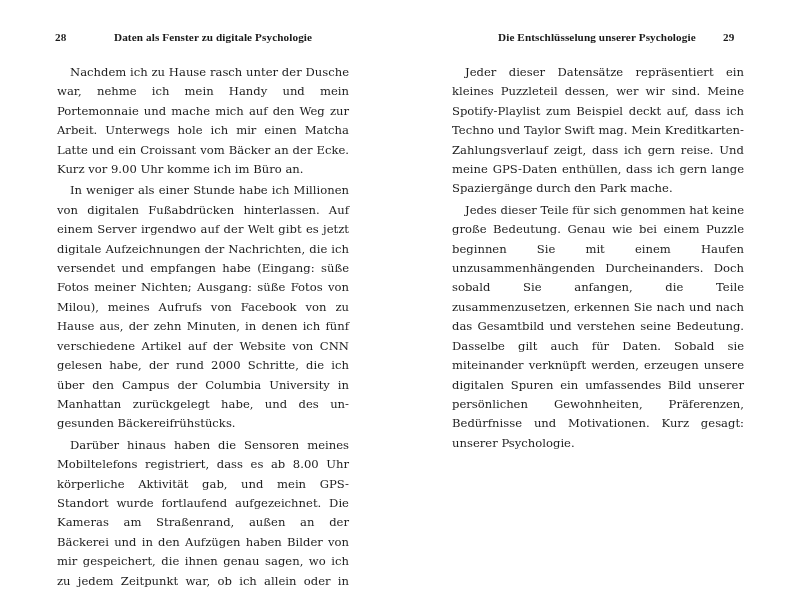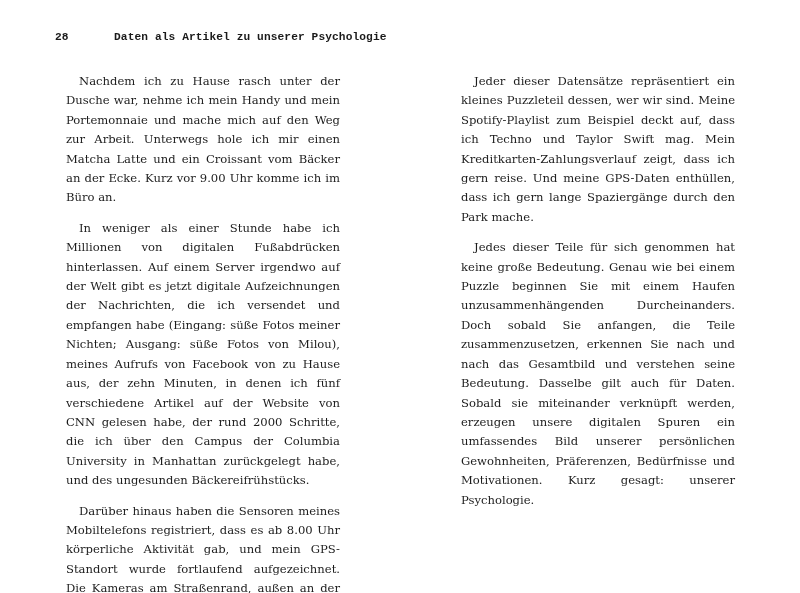--- a/index.html
+++ b/index.html
@@ -2,58 +2,62 @@
 <html><head>
 <meta charset="utf-8">
 <style>
   html, body { margin: 0; padding: 0; background: #ffffff; }
   body { width: 800px; height: 593px; position: relative; overflow: hidden; color: #1c1c1c; }
   .page { position: absolute; top: 0; height: 593px; width: 400px; }
   .page-left { left: 0; }
   .page-right { left: 400px; }
   .running-head {
     position: absolute; top: 31px; height: 16px;
-    font-family: Liberation Mono, monospace; font-weight: bold; font-size: 11.2px;
+    font-family: Liberation Serif, serif; font-weight: bold; font-size: 11.2px;
     letter-spacing: 0.1px; color: #1a1a1a;
   }
   .left-head { left: 55px; width: 295px; }
   .right-head { left: 50px; width: 295px; }
   .pn { position: absolute; top: 0; }
   .left-head .pn { left: 0; }
   .left-head .ht { position: absolute; left: 59px; top: 0; white-space: nowrap; }
   .right-head .ht { position: absolute; left: 48px; top: 0; white-space: nowrap; }
   .right-head .pn { position: absolute; left: 273px; top: 0; }
   .body-col {
     position: absolute; top: 61px; width: 296px;
     font-family: "DejaVu Serif", serif; font-size: 11.6px; line-height: 19.4px;
     text-align: justify; hyphens: manual; color: #1c1c1c;
   }
   .left-col { left: 55px; }
   .right-col { left: 50px; }
-  .body-col p { margin: 11px; }
+  .body-col p { margin: 2px; }
   .body-col p.indent { text-indent: 13px; }
   .body-col p.noindent { text-indent: 0; }
 </style>
 </head>
 <body>
 
 <div class="page page-left">
   <div class="running-head left-head">
     <span class="pn">28</span>
-    <span class="ht">Daten als Artikel zu unserer Psychologie</span>
+    <span class="ht">Daten als Fenster zu digitale Psychologie</span>
   </div>
 
   <div class="body-col left-col">
     <p class="indent">Nachdem ich zu Hause rasch unter der Dusche war, nehme ich mein Handy und mein Portemonnaie und mache mich auf den Weg zur Arbeit. Unterwegs hole ich mir einen Matcha Latte und ein Croissant vom Bäcker an der Ecke. Kurz vor 9.00 Uhr komme ich im Büro an.</p>
     <p class="indent">In weniger als einer Stunde habe ich Millionen von digitalen Fußabdrücken hinterlassen. Auf einem Server irgendwo auf der Welt gibt es jetzt digitale Aufzeichnungen der Nachrichten, die ich versendet und empfangen habe (Eingang: süße Fotos mei­ner Nichten; Ausgang: süße Fotos von Milou), meines Aufrufs von Facebook von zu Hause aus, der zehn Minuten, in denen ich fünf verschiedene Artikel auf der Website von CNN gelesen habe, der rund 2000 Schritte, die ich über den Campus der Co­lumbia University in Manhattan zurückgelegt habe, und des un­gesunden Bäckereifrühstücks.</p>
     <p class="indent">Darüber hinaus haben die Sensoren meines Mobiltelefons registriert, dass es ab 8.00 Uhr körperliche Aktivität gab, und mein GPS-Standort wurde fortlaufend aufgezeichnet. Die Ka­meras am Straßenrand, außen an der Bäckerei und in den Auf­zügen haben Bilder von mir gespeichert, die ihnen genau sagen, wo ich zu jedem Zeitpunkt war, ob ich allein oder in Begleitung war und ob ich zufrieden aussah oder nicht (um 8.00 Uhr früh ist das selten der Fall).</p>
 
   </div>
 </div>
 
 <div class="page page-right">
+  <div class="running-head right-head">
+    <span class="ht">Die Entschlüsselung unserer Psychologie</span>
+    <span class="pn">29</span>
+  </div>
 
   <div class="body-col right-col">
     <p class="indent">Jeder dieser Datensätze repräsentiert ein kleines Puzzleteil dessen, wer wir sind. Meine Spotify-Playlist zum Beispiel deckt auf, dass ich Techno und Taylor Swift mag. Mein Kreditkarten-Zahlungsverlauf zeigt, dass ich gern reise. Und meine GPS-Da­ten enthüllen, dass ich gern lange Spaziergänge durch den Park mache.</p>
     <p class="indent">Jedes dieser Teile für sich genommen hat keine große Bedeu­tung. Genau wie bei einem Puzzle beginnen Sie mit einem Hau­fen unzusammenhängenden Durcheinanders. Doch sobald Sie anfangen, die Teile zusammenzusetzen, erkennen Sie nach und nach das Gesamtbild und verstehen seine Bedeutung. Dasselbe gilt auch für Daten. Sobald sie miteinander verknüpft werden, erzeugen unsere digitalen Spuren ein umfassendes Bild unserer persönlichen Gewohnheiten, Präferenzen, Bedürfnisse und Mo­tivationen. Kurz gesagt: unserer Psychologie.</p>
 
   </div>
 </div>
 
 </body></html>

